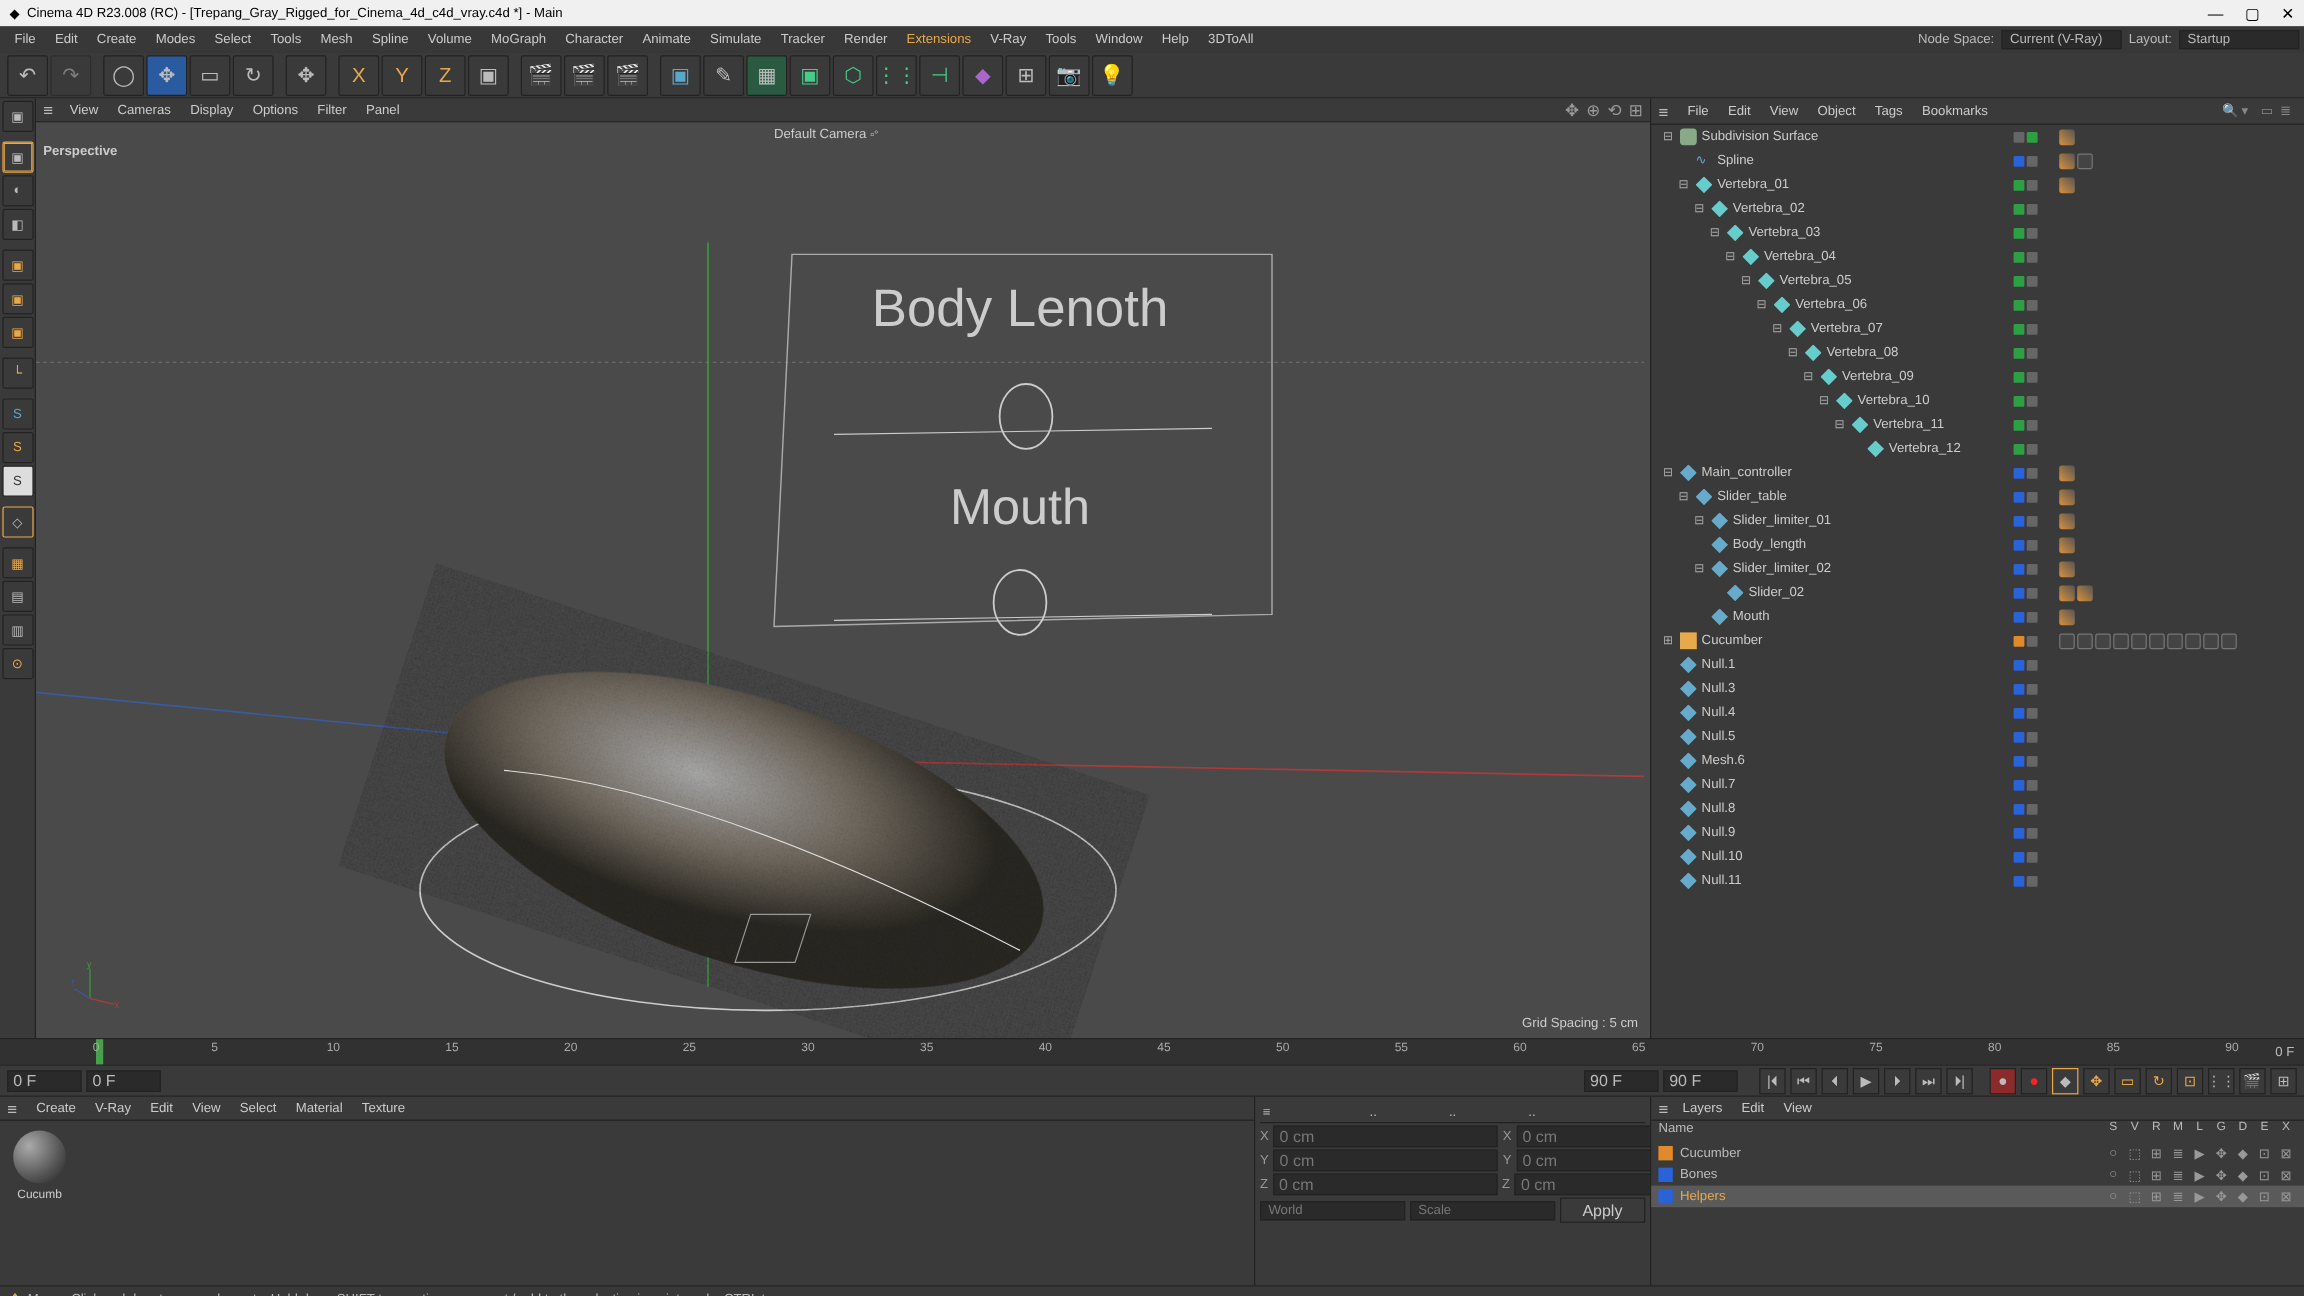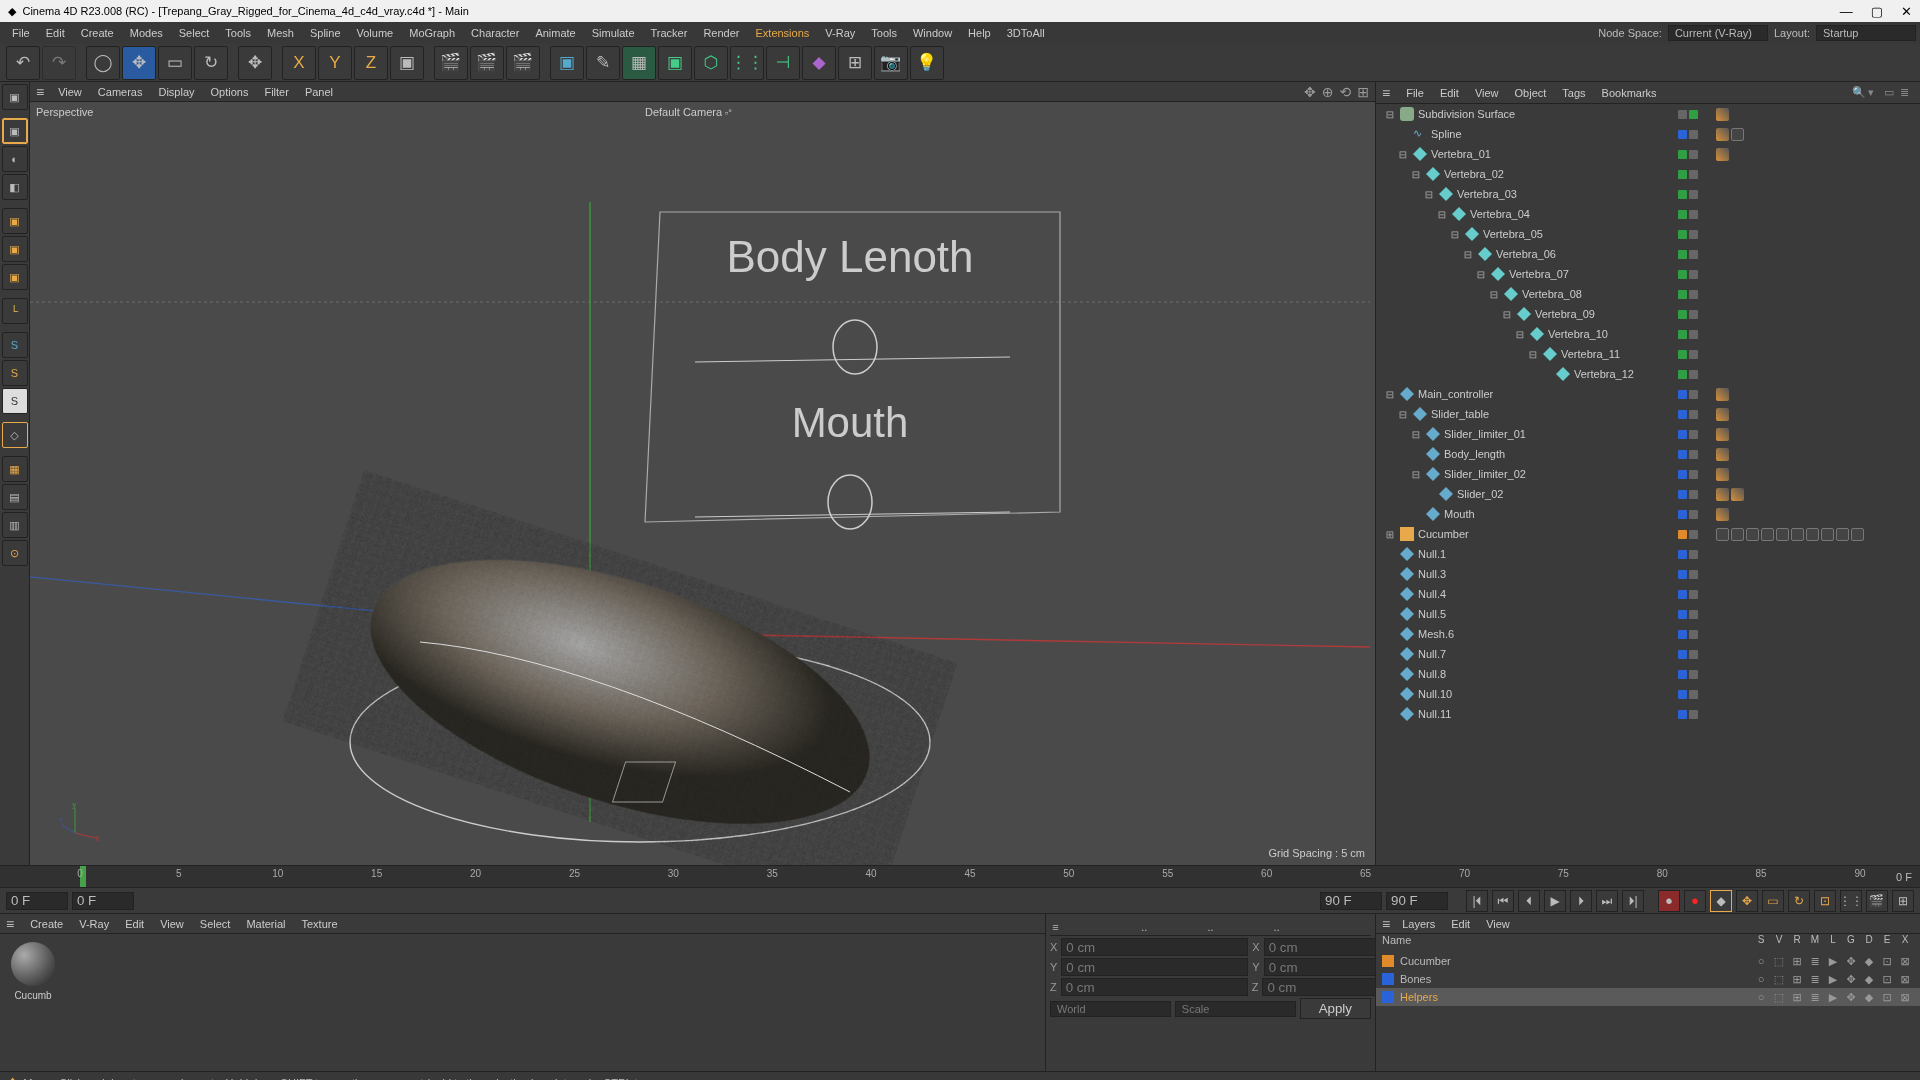--- a/index.html
+++ b/index.html
@@ -18,21 +18,21 @@
 .tbsep { width:6px; }
 .main { display:flex; height:783px; }
 .leftpalette { width:30px; background:#3a3a3a; border-right:1px solid #222; display:flex; flex-direction:column; gap:2px; padding-top:2px; align-items:center; }
 .leftpalette .pb { width:26px; height:26px; border:1px solid #222; background:#3a3a3a; display:flex; align-items:center; justify-content:center; border-radius:2px; }
 .pb.sel { border-color:#e8a94a; box-shadow:inset 0 0 0 1px #e8a94a; }
 .viewport-wrap { flex:1; display:flex; flex-direction:column; }
 .viewport-menu { height:20px; background:#3a3a3a; border-bottom:1px solid #222; display:flex; align-items:center; padding:0 6px; }
 .vmitem { padding:0 8px; color:#ccc; }
 .vpnav { margin-left:auto; display:flex; gap:6px; font-size:14px; color:#999; }
 .viewport { flex:1; background:#4a4a4a; position:relative; overflow:hidden; }
-.vplabel { position:absolute; top:4px; left:6px; color:#ccc; }
+.vplabel { position:absolute; top:18px; left:6px; color:#ccc;font-weight:bold; }
 .vpdef { position:absolute; top:4px; left:615px; color:#ccc; }
 .gridspacing { position:absolute; bottom:6px; right:10px; color:#ccc; }
 .axes { position:absolute; bottom:20px; left:30px; }
 .rightpanel { width:545px; background:#3a3a3a; border-left:1px solid #222; display:flex; flex-direction:column; }
 .rp-menu { height:22px; display:flex; align-items:center; gap:2px; padding:0 6px; border-bottom:1px solid #222; }
 .rp-menu .ham { font-size:14px; margin-right:6px; }
 .rp-menu .sp { flex:1; }
 .rp-menu .ic { width:14px; height:14px; display:inline-block; font-size:11px; color:#888; }
 .hierarchy { flex:1; overflow:auto; }
 .hrow { height:20px; display:flex; align-items:center; }
@@ -601,20 +601,31 @@
           <span class="dots">
             <span class="dot blue"></span>
             <span class="dot gray"></span>
             <span style="width: 14px;"></span>
           </span>
         </div>
         <div class="hrow">
           <span class="indent" style="width: 8px;"></span>
           <span class="expander"></span>
           <span class="iconobj" style="background: rgb(102, 170, 204); clip-path: polygon(50% 0px, 100% 50%, 50% 100%, 0px 50%);"></span>
+          <span class="name">Null.9</span>
+          <span class="dots">
+            <span class="dot blue"></span>
+            <span class="dot gray"></span>
+            <span style="width: 14px;"></span>
+          </span>
+        </div>
+        <div class="hrow">
+          <span class="indent" style="width: 8px;"></span>
+          <span class="expander"></span>
+          <span class="iconobj" style="background: rgb(102, 170, 204); clip-path: polygon(50% 0px, 100% 50%, 50% 100%, 0px 50%);"></span>
           <span class="name">Null.10</span>
           <span class="dots">
             <span class="dot blue"></span>
             <span class="dot gray"></span>
             <span style="width: 14px;"></span>
           </span>
         </div>
         <div class="hrow">
           <span class="indent" style="width: 8px;"></span>
           <span class="expander"></span>

